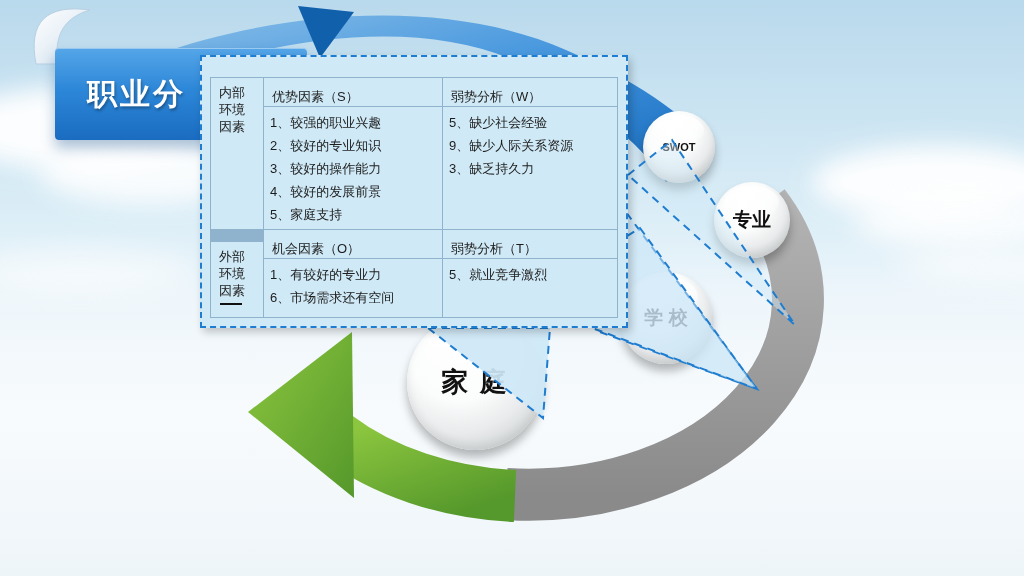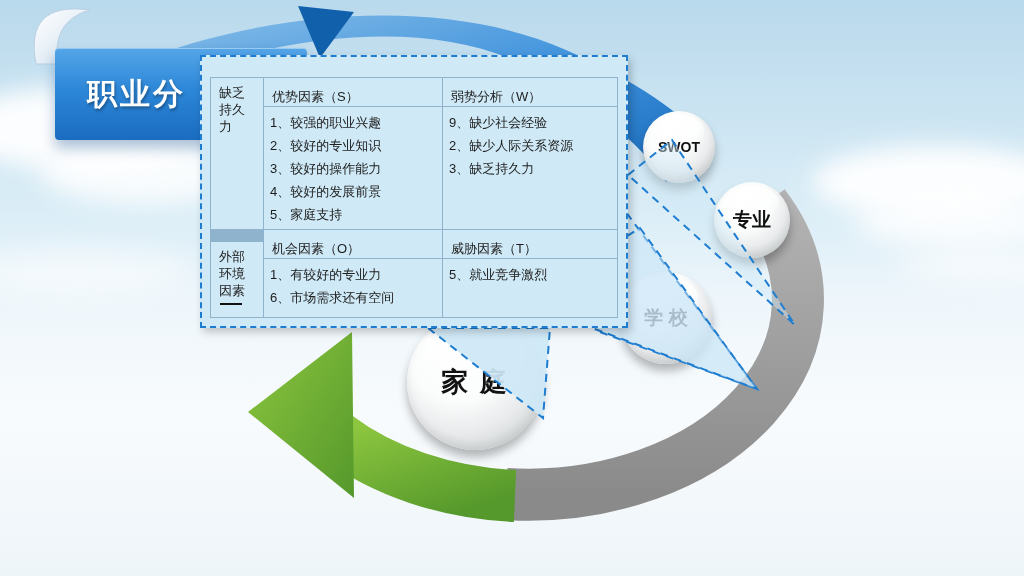--- a/index.html
+++ b/index.html
@@ -42,21 +42,21 @@
   .circle::after{
     content:"";position:absolute;top:5%;left:13%;width:72%;height:44%;border-radius:50%;
     background:linear-gradient(rgba(255,255,255,.95),rgba(255,255,255,0));
     pointer-events:none;
   }
   .c-swot{left:643px;top:111px;width:72px;height:72px;}
   .c-major{left:714px;top:182px;width:76px;height:76px;}
   .c-school{left:620px;top:272px;width:92px;height:92px;}
   .c-family{left:407px;top:314px;width:136px;height:136px;}
   .circle .lbl{position:relative;z-index:1;color:#111;font-weight:bold;}
-  .c-swot .lbl{font-size:14px;}
+  .c-swot .lbl{font-size:11px;}
   .c-major .lbl{font-size:19px;}
   .c-school .lbl{font-size:19px;}
   .c-family .lbl{font-size:27px;letter-spacing:2px;}
   
   .panel{
     position:absolute;left:200px;top:55px;width:428px;height:273px;z-index:5;
     background:#cfe9f6;border:2px dashed #1e7dd0;box-sizing:border-box;
     box-shadow:3px 4px 8px rgba(0,0,0,.22);
     padding:20px 8px 0 8px;
   }
@@ -140,53 +140,53 @@
     <polygon points="428,328 550,328 543,418" fill="rgba(206,232,247,0.92)" stroke="#1e7dd0" stroke-width="2" stroke-dasharray="8 6"></polygon>
     <polygon points="560,123 757,389 600,332" fill="rgba(206,232,247,0.6)" stroke="#1e7dd0" stroke-width="2" stroke-dasharray="8 6"></polygon>
     <polygon points="640,228 757,389 522,302" fill="rgba(206,232,247,0.5)" stroke="#1e7dd0" stroke-width="2" stroke-dasharray="8 6"></polygon>
     <polygon points="628,175 672,140 795,325" fill="rgba(206,232,247,0.45)" stroke="#1e7dd0" stroke-width="2" stroke-dasharray="8 6"></polygon>
   </svg>
 
   <div class="panel">
     <div class="grid">
 
       <div class="cell rowhead rh-int">
-        <span>缺乏持久力</span>
+        <span>内部环境因素</span>
       </div>
 
       <div class="cell colhead">
         <span>优势因素（S）</span>
       </div>
       <div class="cell colhead">
         <span>弱势分析（W）</span>
       </div>
 
       <div class="cell listcell">
         <div class="li">1、较强的职业兴趣</div>
         <div class="li">2、较好的专业知识</div>
         <div class="li">3、较好的操作能力</div>
         <div class="li">4、较好的发展前景</div>
         <div class="li">5、家庭支持</div>
       </div>
       <div class="cell listcell">
-        <div class="li">9、缺少社会经验</div>
-        <div class="li">2、缺少人际关系资源</div>
+        <div class="li">5、缺少社会经验</div>
+        <div class="li">9、缺少人际关系资源</div>
         <div class="li">3、缺乏持久力</div>
       </div>
 
       <div class="cell rowhead rh-ext">
         <span>外部环境因素</span>
         <div class="uline"></div>
       </div>
 
       <div class="cell colhead">
         <span>机会因素（O）</span>
       </div>
       <div class="cell colhead">
-        <span>威胁因素（T）</span>
+        <span>弱势分析（T）</span>
       </div>
 
       <div class="cell listcell">
         <div class="li">1、有较好的专业力</div>
         <div class="li">6、市场需求还有空间</div>
       </div>
       <div class="cell listcell">
         <div class="li">5、就业竞争激烈</div>
       </div>
 

